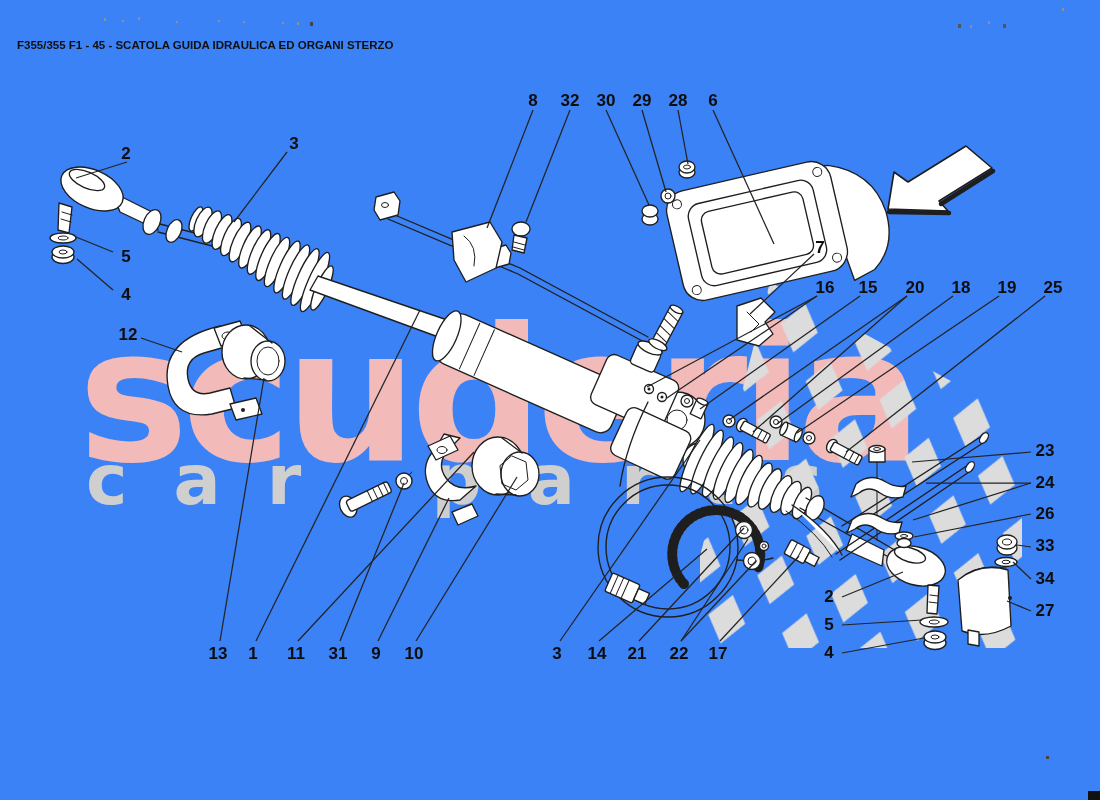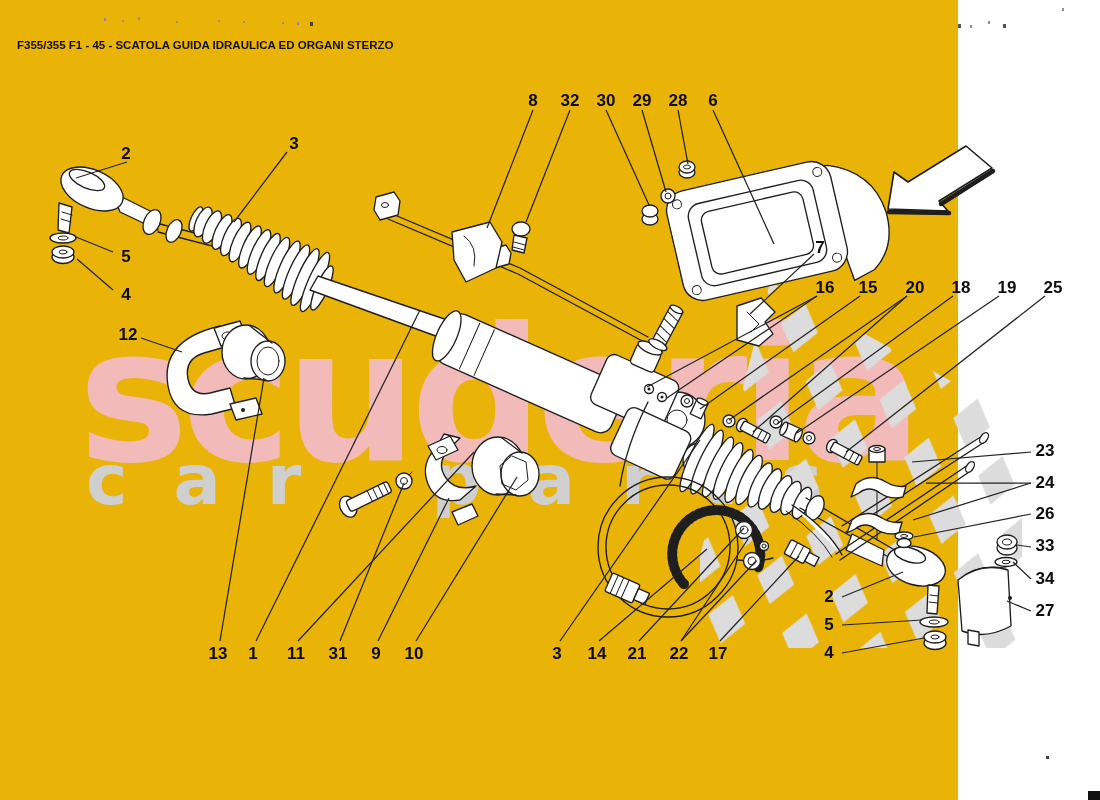--- a/index.html
+++ b/index.html
@@ -1,16 +1,16 @@
 <!DOCTYPE html>
 <html><head>
 <meta charset="utf-8">
 <style>
   html,body{margin:0;padding:0;background:#ffffff;width:1100px;height:800px;overflow:hidden}
-  .stage{position:relative;width:958px;height:800px;background:#eab308}
+  .stage{position:relative;width:1100px;height:800px;background:#3b82f6}
   svg{position:absolute;left:0;top:0}
   .title{font-family:"Liberation Sans",sans-serif;font-weight:bold;font-size:11.5px;fill:#101010}
   .wm1{font-family:"DejaVu Sans",sans-serif;font-weight:bold;font-size:186px;letter-spacing:-7px}
   .wm2{font-family:"DejaVu Sans",sans-serif;font-weight:bold;font-size:70px;letter-spacing:46px;word-spacing:14px}
   .lbl{font-family:"Liberation Sans",sans-serif;font-weight:bold;font-size:17px;fill:#0d0d0d;text-anchor:middle}
   .leader{stroke:#232323;stroke-width:1.25;fill:none}
   .art{stroke:#1e1e1e;stroke-width:1.35;fill:none;stroke-linecap:round;stroke-linejoin:round}
   .art .w{fill:#ffffff}
   .art .thin{stroke-width:1}
   .art .dk{fill:#1e1e1e;stroke:none}

